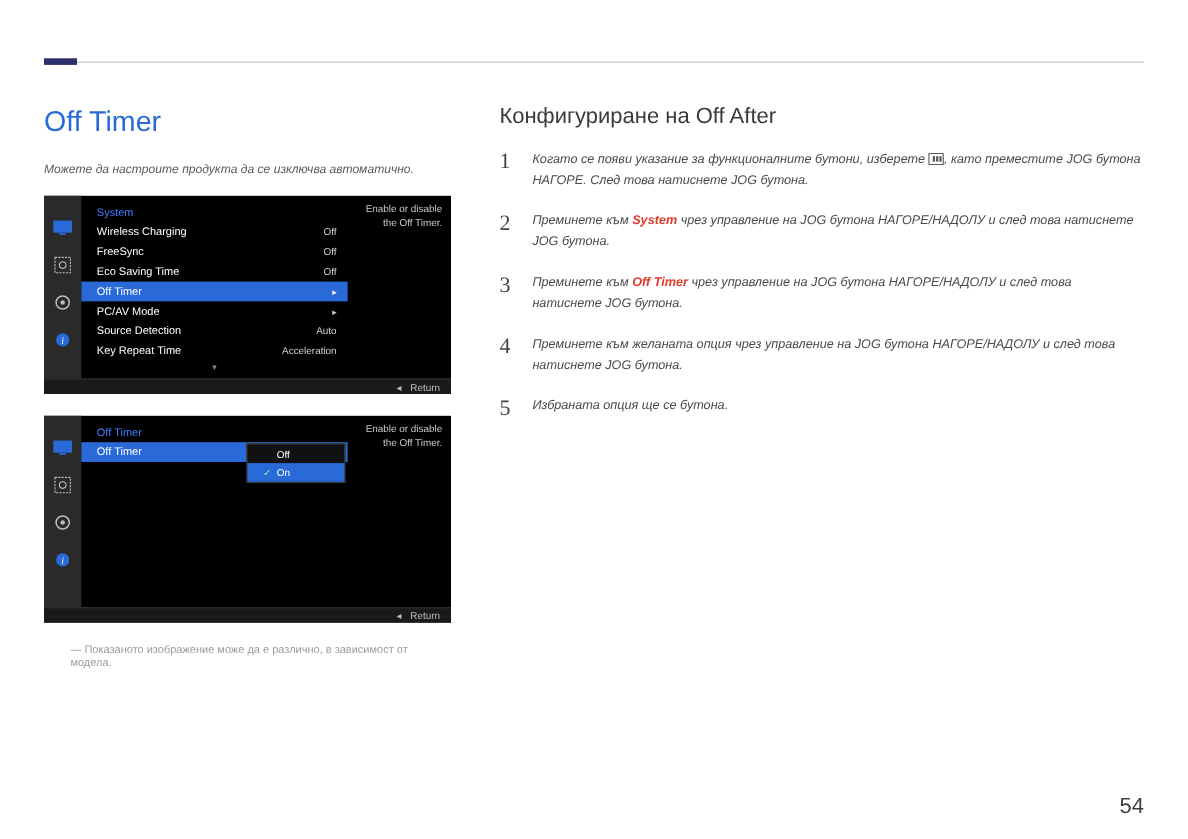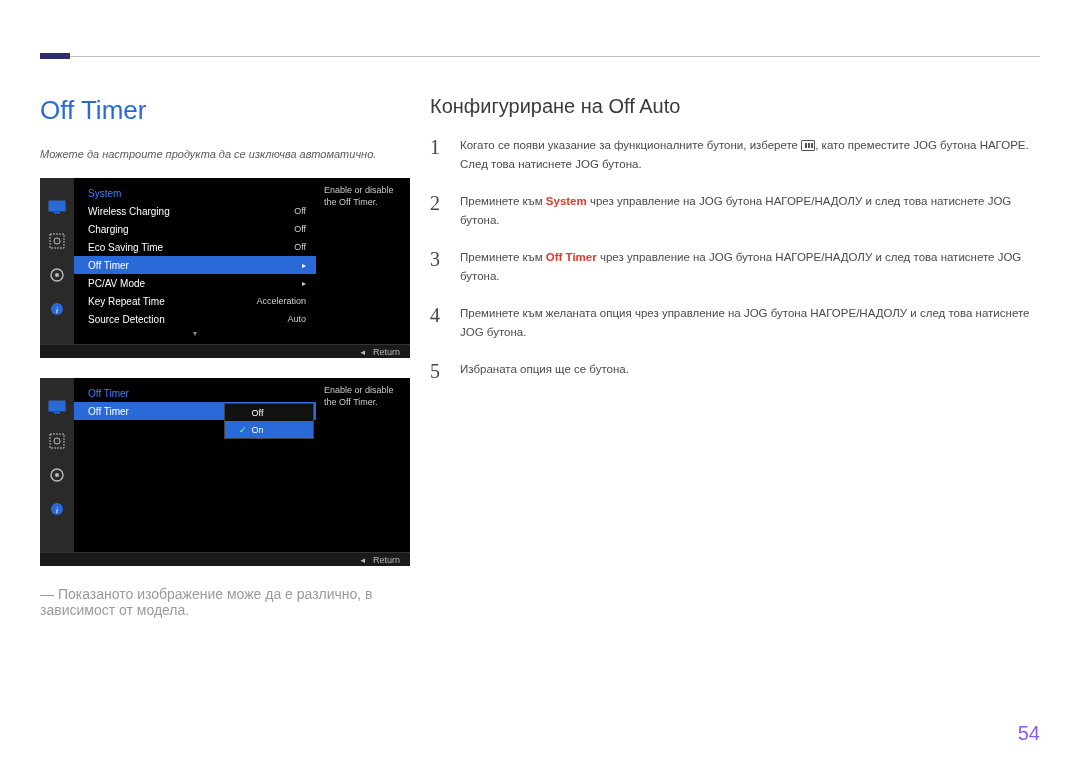--- a/index.html
+++ b/index.html
@@ -26,38 +26,38 @@
     width: 30px;
     height: 6px;
     background: #2c2d6b;
   }
   .page {
     position: absolute;
     top: 95px;
     left: 40px;
     right: 40px;
     display: flex;
-    gap: 20px;
+    gap: 44px;
   }
   .col-left { width: 370px; flex: 0 0 370px; }
   .col-right { flex: 1; }
   h1.section-title {
     font-size: 26px;
     font-weight: 400;
     color: #2a6ad8;
     margin-bottom: 22px;
   }
   h2.sub-title {
     font-size: 20px;
     font-weight: 400;
     color: #3a3a3a;
     margin-bottom: 18px;
   }
   .intro { font-size: 11px; color: #5a5a5a; margin-bottom: 18px; font-style: italic; }
-  .note { font-size: 14px; color: #9a9a9a; margin-top: 14px; }
+  .note { font-size: 10px; color: #9a9a9a; margin-top: 14px; margin-left: 24px; }
 
   .osd {
     width: 370px;
     background: #000;
     color: #fff;
     font-size: 10px;
     margin-bottom: 20px;
     position: relative;
     padding-bottom: 14px;
   }
@@ -76,20 +76,21 @@
     display: flex; align-items: center; justify-content: center;
   }
   .side-ico svg { display:block; }
   .osd-mid { flex: 1; padding: 6px 0; position: relative; }
   .osd-right {
     width: 94px;
     padding: 6px 8px;
     font-size: 9px;
     color: #c8c8c8;
     line-height: 1.35;
+    text-align: right;
   }
   .osd-row {
     display: flex;
     align-items: center;
     justify-content: space-between;
     padding: 4px 10px 4px 14px;
     height: 18px;
   }
   .osd-row.title { color: #3f7dff; font-weight: 400; }
   .osd-row.selected { background: #2a6ad8; }
@@ -143,37 +144,37 @@
     color: #4a4a4a;
     margin-bottom: 18px;
   }
   .step-num {
     font-size: 20px;
     color: #444;
     flex: 0 0 14px;
     font-family: Georgia, serif;
     line-height: 1.15;
   }
-  .step-body { flex: 1; }
+  .step-body { flex: 1; font-style: italic; }
   .kw-red { color: #e03a2a; font-weight: bold; }
   .sub-bullets { list-style: none; margin-top: 6px; }
   .sub-bullets li { position: relative; padding-left: 14px; margin-bottom: 4px; font-size: 11.5px; }
   .sub-bullets li::before { content: "•"; position: absolute; left: 0; color: #666; }
   .inline-icon {
     display:inline-block; vertical-align: -2px;
     width:14px; height:11px; border:1.4px solid #555; border-radius:1px;
     position: relative;
   }
   .inline-icon::before { content:""; position:absolute; left:3px; top:1.5px; width:2px; height:5px; background:#555; box-shadow: 3px 0 #555, 6px 0 #555;}
   .page-number {
     position: absolute;
     bottom: 18px;
     right: 40px;
     font-size: 20px;
-    color: #8b5cf6;
+    color: #404040;
   }
 </style>
 </head>
 <body>
 
 <div class="top-rule"></div>
 <div class="top-rule-accent"></div>
 
 <div class="page">
 
@@ -210,42 +211,42 @@
             </div>
           </div>
         <div class="osd-mid">
           <div class="osd-row title">System</div>
           <div id="osd1-rows">
               <div class="osd-row">
                 <span>Wireless Charging</span>
                 <span class="val">Off</span>
               </div>
               <div class="osd-row">
-                <span>Charging</span>
+                <span>FreeSync</span>
                 <span class="val">Off</span>
               </div>
               <div class="osd-row">
                 <span>Eco Saving Time</span>
                 <span class="val">Off</span>
               </div>
               <div class="osd-row selected">
                 <span>Off Timer</span>
                 <span class="chev">▸</span>
               </div>
               <div class="osd-row">
                 <span>PC/AV Mode</span>
                 <span class="chev">▸</span>
               </div>
               <div class="osd-row">
+                <span>Source Detection</span>
+                <span class="val">Auto</span>
+              </div>
+              <div class="osd-row">
                 <span>Key Repeat Time</span>
                 <span class="val">Acceleration</span>
-              </div>
-              <div class="osd-row">
-                <span>Source Detection</span>
-                <span class="val">Auto</span>
               </div>
             </div>
           <div class="osd-scroll-hint">▾</div>
         </div>
         <div class="osd-right">Enable or disable the Off Timer.</div>
       </div>
       <div class="osd-footer">
         <span>◂</span>
         <span>Return</span>
       </div>
@@ -303,21 +304,21 @@
       <div class="osd-footer">
         <span>◂</span>
         <span>Return</span>
       </div>
     </div>
 
     <p class="note">― Показаното изображение може да е различно, в зависимост от модела.</p>
   </div>
 
   <div class="col-right">
-    <h2 class="sub-title">Конфигуриране на Off Auto</h2>
+    <h2 class="sub-title">Конфигуриране на Off After</h2>
     <ol class="steps" id="steps-list">
         <li>
           <div class="step-num">1</div>
           <div class="step-body">Когато се появи указание за функционалните бутони, изберете <span class="inline-icon"></span>, като преместите JOG бутона НАГОРЕ. След това натиснете JOG бутона.</div>
         </li>
         <li>
           <div class="step-num">2</div>
           <div class="step-body">Преминете към <span class="kw-red">System</span> чрез управление на JOG бутона НАГОРЕ/НАДОЛУ и след това натиснете JOG бутона.</div>
         </li>
         <li>

